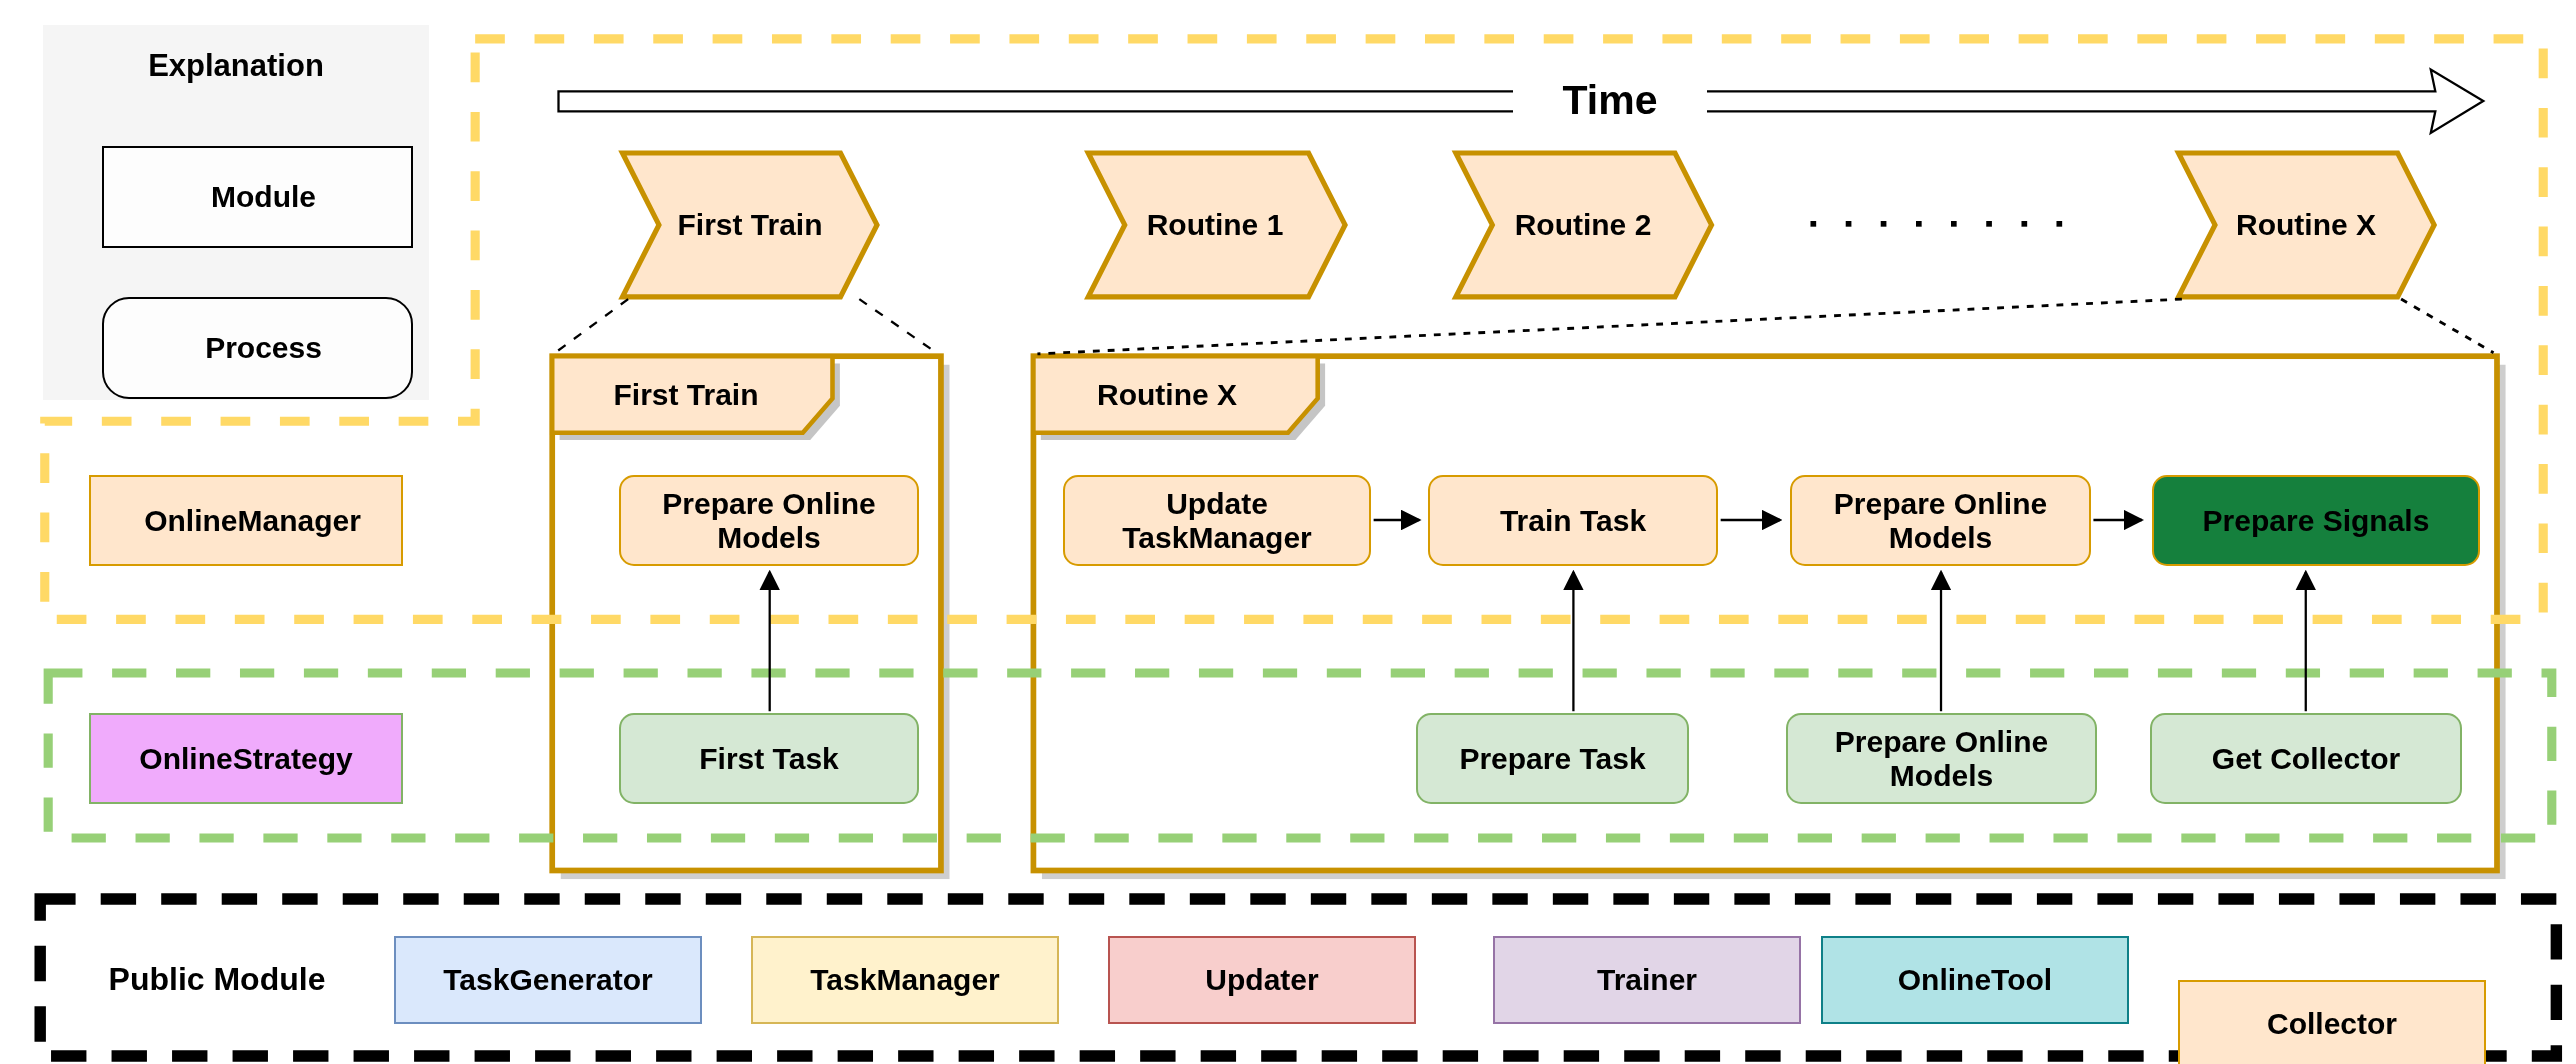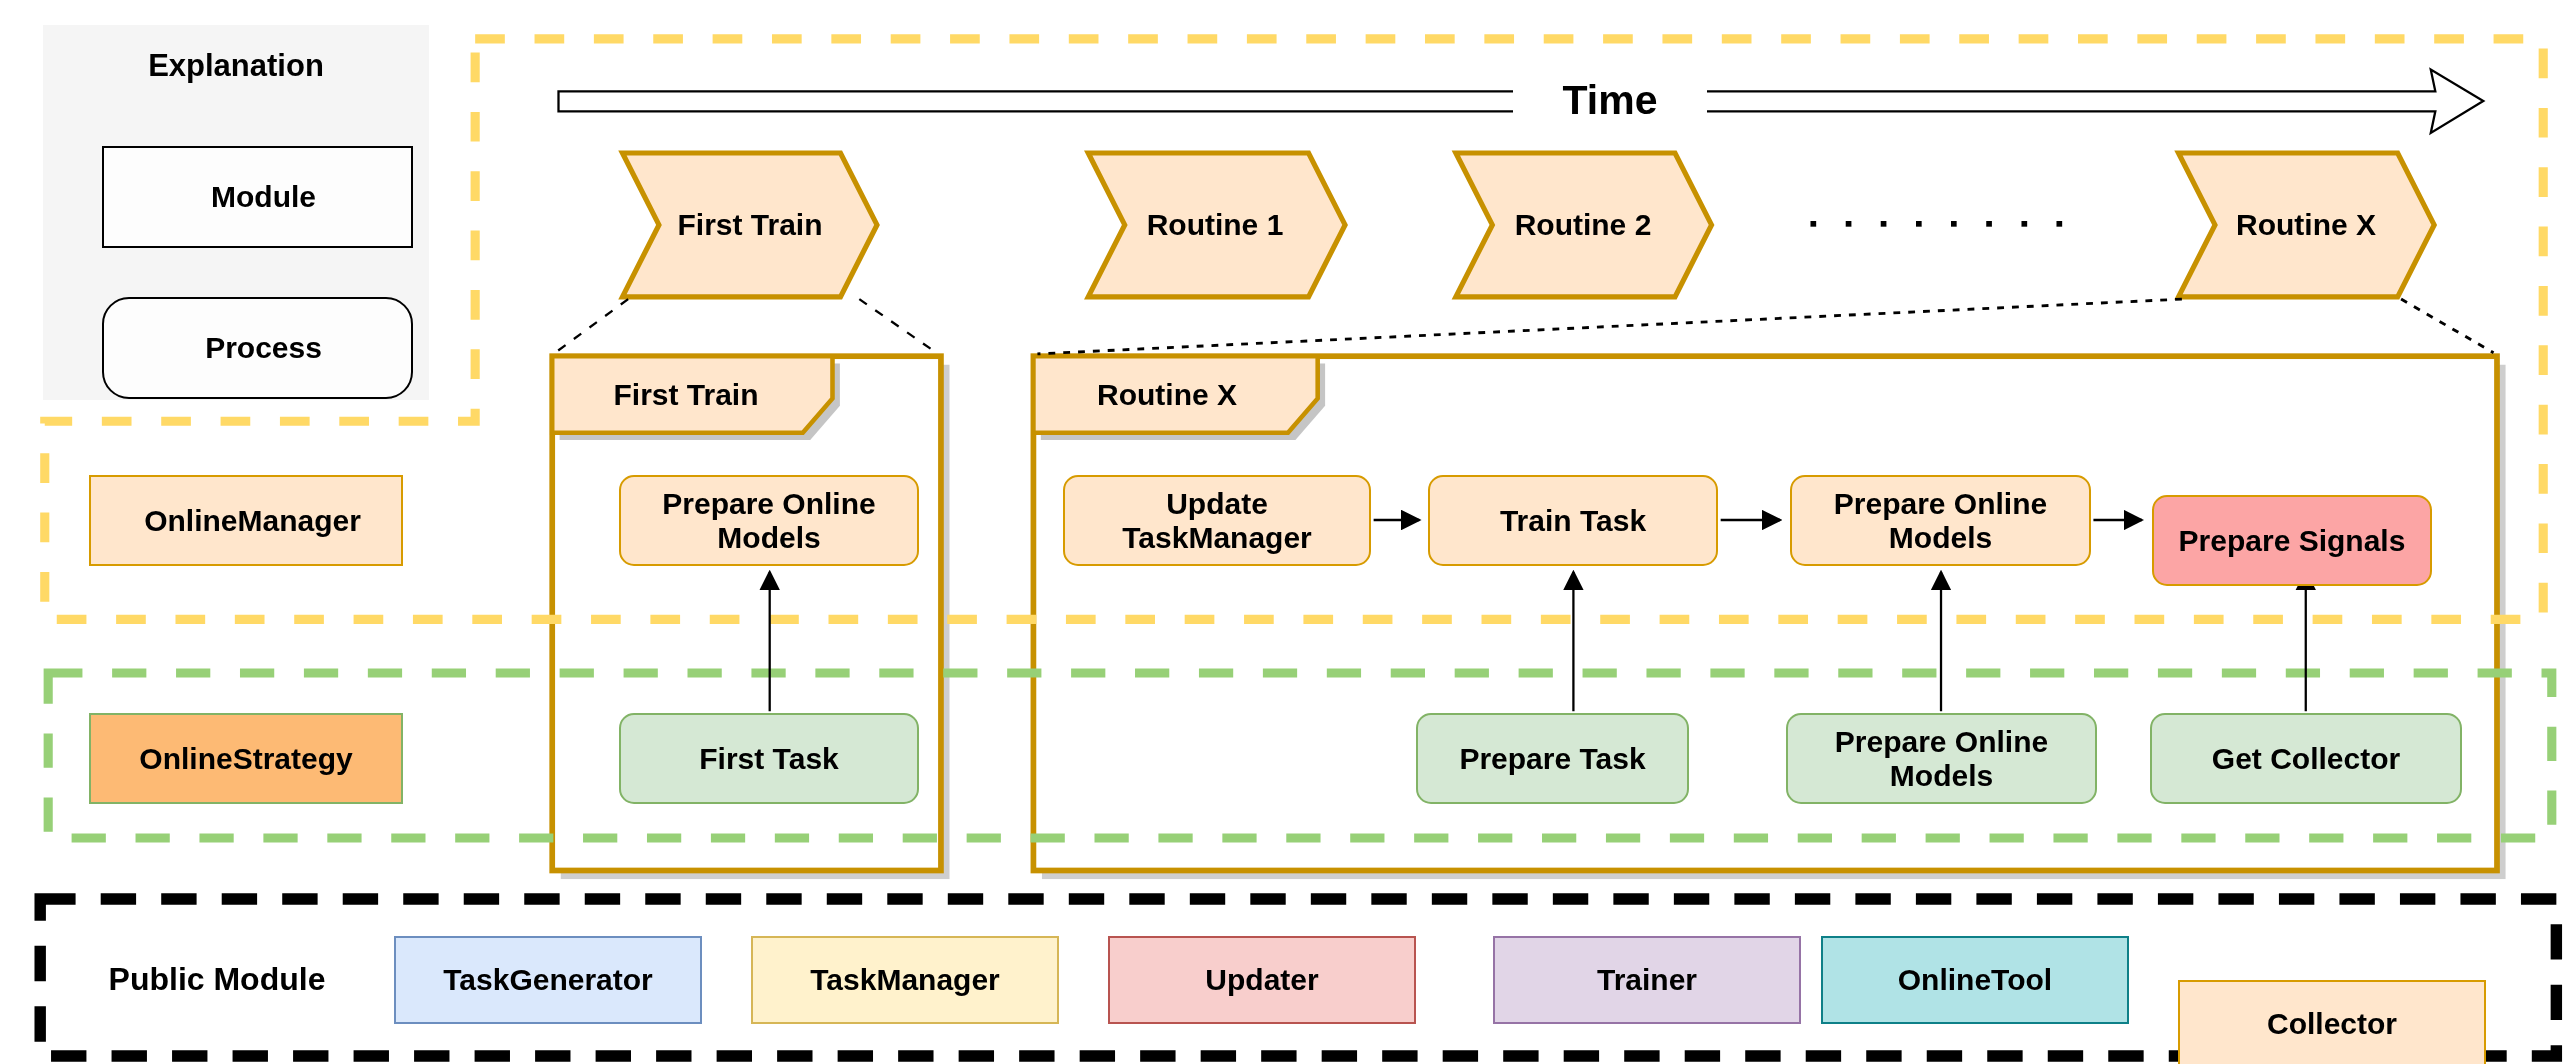--- a/index.html
+++ b/index.html
@@ -83,29 +83,29 @@
   <div class="ov chevlabel" style="left:1106px;top:153px;width:218px;height:144px;">Routine 1</div>
   <div class="ov chevlabel" style="left:1474px;top:153px;width:218px;height:144px;">Routine 2</div>
   <div class="ov chevlabel" style="left:2197px;top:153px;width:218px;height:144px;">Routine X</div>
 
   <div class="ov dots" style="left:1793px;top:201px;width:297px;height:46px;">▪ ▪ ▪ ▪ ▪ ▪ ▪ ▪</div>
 
   <div class="ov tablabel" style="left:552px;top:356px;width:268px;height:77px;">First Train</div>
   <div class="ov tablabel" style="left:1033px;top:356px;width:268px;height:77px;">Routine X</div>
 
   <div class="ov lane" style="left: 89px; top: 475px; width: 314px; height: 91px; background: rgb(255, 230, 204); border-color: rgb(215, 155, 0); padding-left: 13px;">OnlineManager</div>
-  <div class="ov lane" style="left: 89px; top: 713px; width: 314px; height: 91px; background: #fdba74; border-color: rgb(130, 179, 102);">OnlineStrategy</div>
+  <div class="ov lane" style="left: 89px; top: 713px; width: 314px; height: 91px; background: #f0abfc; border-color: rgb(130, 179, 102);">OnlineStrategy</div>
 
   <div class="ov pbox" style="left: 619px; top: 475px; width: 300px; height: 91px; background: rgb(255, 230, 204); border-color: rgb(215, 155, 0);">Prepare Online Models</div>
   <div class="ov pbox" style="left: 619px; top: 713px; width: 300px; height: 91px; background: rgb(213, 232, 212); border-color: rgb(130, 179, 102);">First Task</div>
 
   <div class="ov pbox" style="left: 1063px; top: 475px; width: 308px; height: 91px; background: rgb(255, 230, 204); border-color: rgb(215, 155, 0);">Update TaskManager</div>
   <div class="ov pbox" style="left: 1428px; top: 475px; width: 290px; height: 91px; background: rgb(255, 230, 204); border-color: rgb(215, 155, 0);">Train Task</div>
   <div class="ov pbox" style="left: 1790px; top: 475px; width: 301px; height: 91px; background: rgb(255, 230, 204); border-color: rgb(215, 155, 0);">Prepare Online Models</div>
-  <div class="ov pbox" style="left: 2152px; top: 475px; width: 280px; height: 91px; background: #fca5a5; border-color: rgb(215, 155, 0); margin-top: 20px;">Prepare Signals</div>
+  <div class="ov pbox" style="left: 2152px; top: 475px; width: 328px; height: 91px; background: #15803d; border-color: rgb(215, 155, 0);">Prepare Signals</div>
 
   <div class="ov pbox" style="left: 1416px; top: 713px; width: 273px; height: 91px; background: rgb(213, 232, 212); border-color: rgb(130, 179, 102);">Prepare Task</div>
   <div class="ov pbox" style="left: 1786px; top: 713px; width: 311px; height: 91px; background: rgb(213, 232, 212); border-color: rgb(130, 179, 102);">Prepare Online Models</div>
   <div class="ov pbox" style="left: 2150px; top: 713px; width: 312px; height: 91px; background: rgb(213, 232, 212); border-color: rgb(130, 179, 102);">Get Collector</div>
 
   <div class="ov title" style="left:57px;top:936px;width:320px;height:88px;font-size:32px;">Public Module</div>
   <div class="ov pub" style="left: 394px; top: 936px; width: 308px; height: 88px; background: rgb(218, 232, 252); border-color: rgb(108, 142, 191);">TaskGenerator</div>
   <div class="ov pub" style="left: 751px; top: 936px; width: 308px; height: 88px; background: rgb(255, 242, 204); border-color: rgb(214, 182, 86);">TaskManager</div>
   <div class="ov pub" style="left: 1108px; top: 936px; width: 308px; height: 88px; background: rgb(248, 206, 204); border-color: rgb(184, 84, 80);">Updater</div>
   <div class="ov pub" style="left: 1464px; top: 936px; width: 308px; height: 88px; background: rgb(225, 213, 231); border-color: rgb(150, 115, 166); margin-left: 29px;">Trainer</div>

